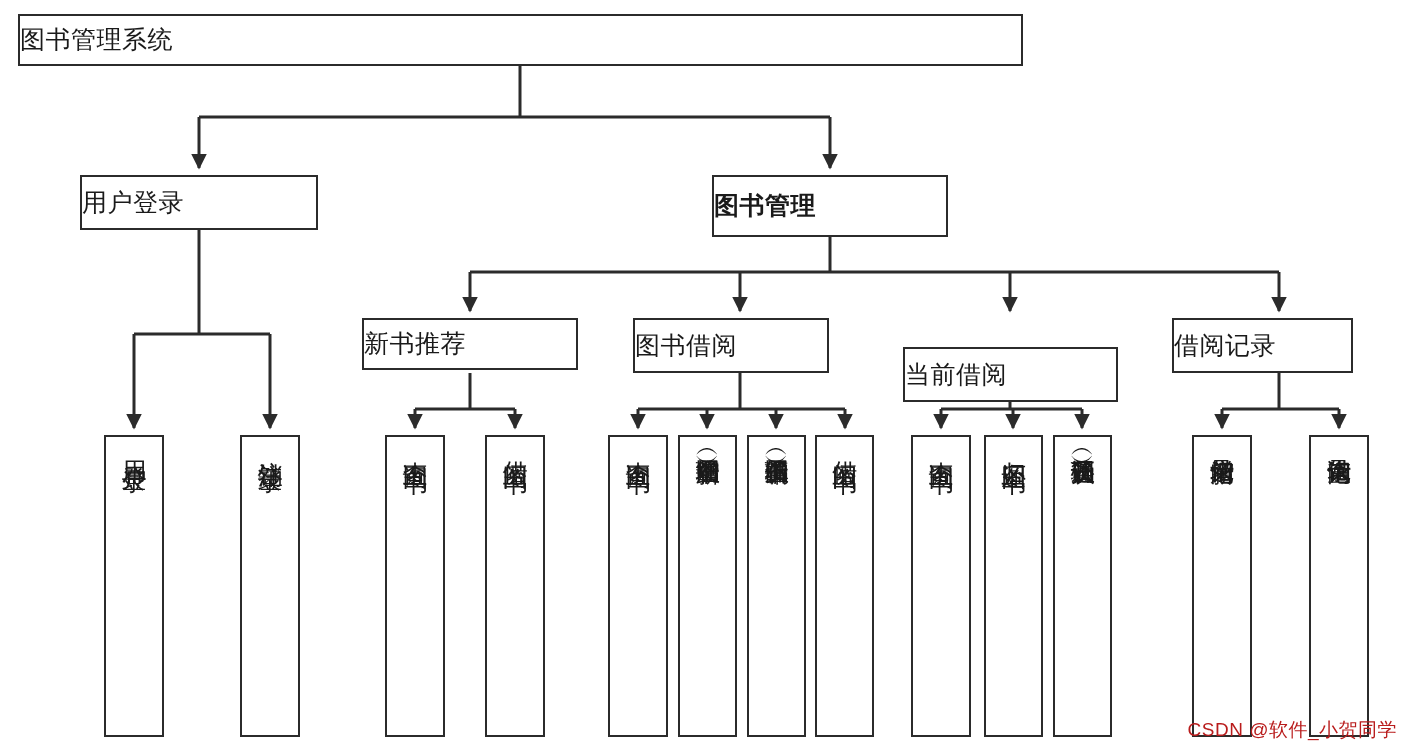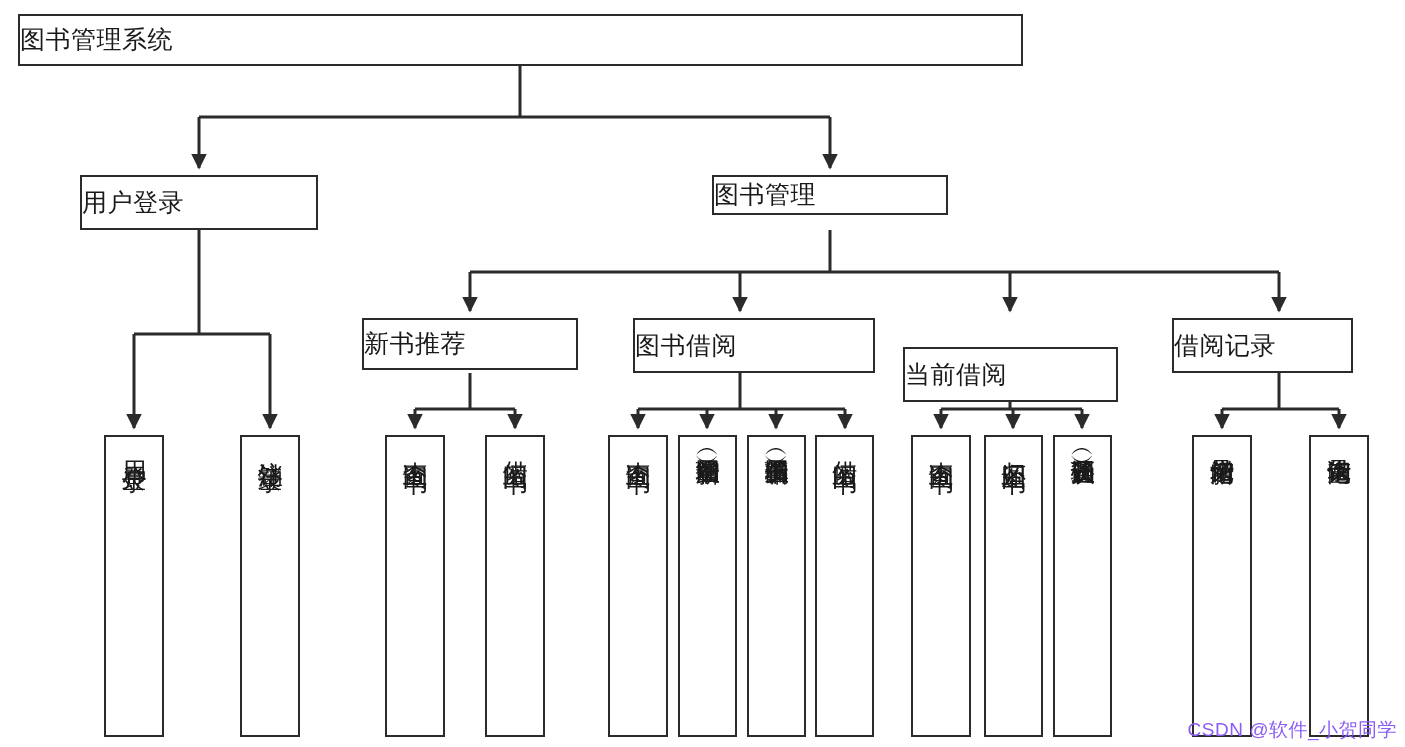--- a/index.html
+++ b/index.html
@@ -55,21 +55,21 @@
   }
   .node-label {
     display: block;
     white-space: nowrap;
   }
   #watermark {
     position: absolute;
     right: 8px;
     bottom: 4px;
     font-size: 19px;
-    color: #8b5cf6;
+    color: #b91c1c;
     letter-spacing: 0.5px;
     white-space: nowrap;
   }
 </style>
 </head>
 <body>
 
 <div id="canvas">
 
   <svg id="wires" viewBox="0 0 1405 747" xmlns="http://www.w3.org/2000/svg">
@@ -125,28 +125,28 @@
     </g>
   </svg>
 
   <div class="node horiz" id="node-root" style="left: 18px; top: 14px; width: 1005px; height: 52px;">
     <span class="node-label">图书管理系统</span>
   </div>
 
   <div class="node horiz" id="node-l2-0" style="left: 80px; top: 175px; width: 238px; height: 55px;">
     <span class="node-label">用户登录</span>
   </div>
-  <div class="node horiz" id="node-l2-1" style="left: 712px; top: 175px; width: 236px; height: 40px;">
+  <div class="node horiz" id="node-l2-1" style="left: 712px; top: 175px; width: 236px; height: 62px; font-weight: bold;">
     <span class="node-label">图书管理</span>
   </div>
 
   <div class="node horiz" id="node-l3-0" style="left: 362px; top: 318px; width: 216px; height: 52px;">
     <span class="node-label">新书推荐</span>
   </div>
-  <div class="node horiz" id="node-l3-1" style="left: 633px; top: 318px; width: 242px; height: 55px;">
+  <div class="node horiz" id="node-l3-1" style="left: 633px; top: 318px; width: 196px; height: 55px;">
     <span class="node-label">图书借阅</span>
   </div>
   <div class="node horiz" id="node-l3-2" style="left: 903px; top: 318px; width: 215px; height: 55px; margin-top: 29px;">
     <span class="node-label">当前借阅</span>
   </div>
   <div class="node horiz" id="node-l3-3" style="left: 1172px; top: 318px; width: 181px; height: 55px;">
     <span class="node-label">借阅记录</span>
   </div>
 
   <div class="node vert" id="node-leaf-0" style="left: 104px; top: 435px; width: 60px; height: 302px;">

